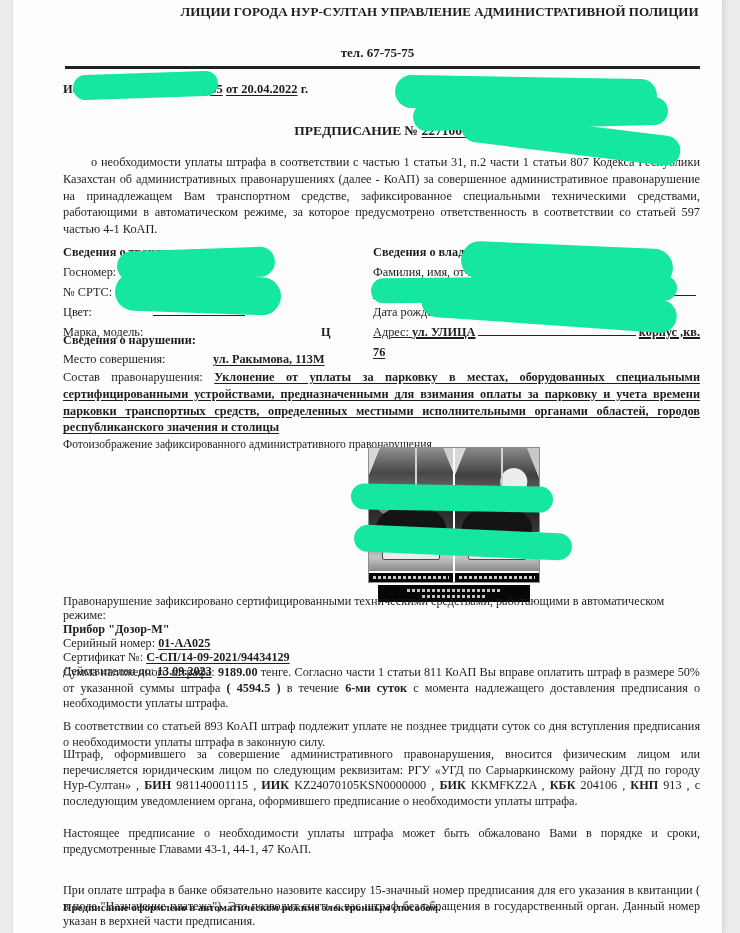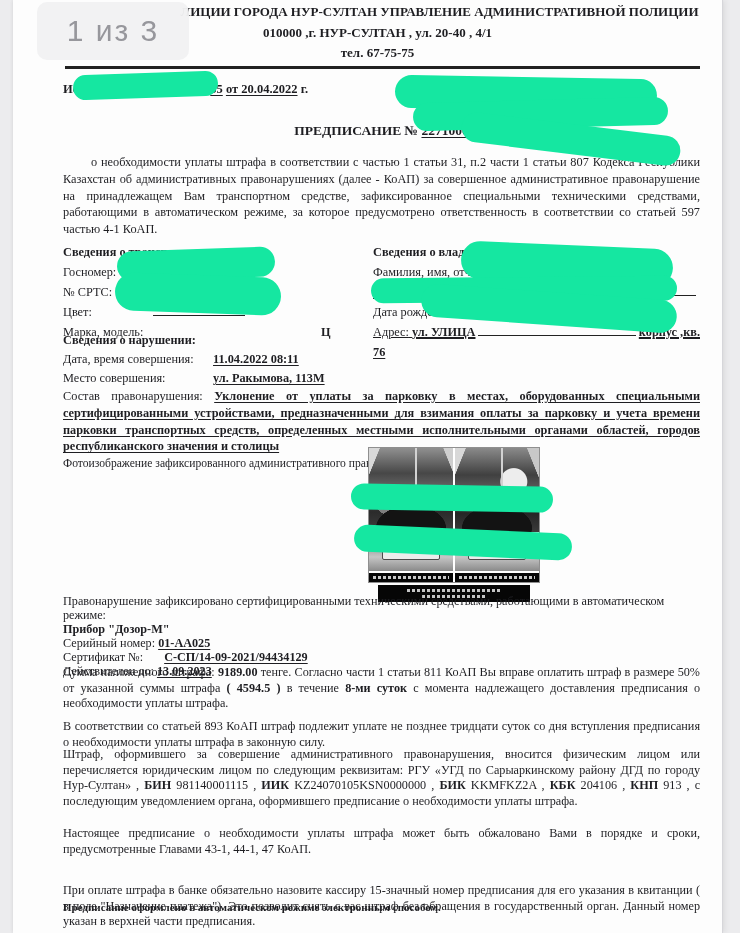--- a/index.html
+++ b/index.html
@@ -85,27 +85,23 @@
   .photo-bottom::after{top:10px;width:42%;}
   
   .redact{position:absolute;background:#15e7a1;border-radius:999px;}
 </style>
 </head>
 <body>
 
 <div class="page">
 
   <div class="abs lh lh-org">ЛИЦИИ ГОРОДА НУР-СУЛТАН УПРАВЛЕНИЕ АДМИНИСТРАТИВНОЙ ПОЛИЦИИ</div>
-  <div class="abs lh lh-addr">010000 ,г. НУР-СУЛТАН , ул. 20-40 , 4/1</div>
   <div class="abs lh lh-tel">тел. 67-75-75</div>
   <div class="abs rule"></div>
 
-  <div class="abs badge">
-    <span>1 из 3</span>
-  </div>
 
   <div class="abs outgoing">
     <span>Ис</span><span class="ugap" style="width:132px;"></span><span class="u">55</span>
     <span class="u">от 20.04.2022</span>
     <span>г.</span>
   </div>
 
   <div class="abs title">
     <span>ПРЕДПИСАНИЕ №</span>
     <span class="u">2271000</span>
@@ -146,23 +142,20 @@
     <div class="row addr-line">
       <span>Адрес:</span>&nbsp;<span class="b u">ул. УЛИЦА</span>
       <span class="ugap" style="flex:1;margin:0 3px;"></span>
       <span class="b u">корпус ,кв.</span>
     </div>
     <div class="row b u">76</div>
   </div>
 
   <div class="abs viol">
     <div class="row b">Сведения о нарушении:</div>
-    <div class="row">
-      <span class="lbl">Дата, время совершения:</span><span class="b u">11.04.2022 08:11</span>
-    </div>
     <div class="row">
       <span class="lbl">Место совершения:</span><span class="b u">ул. Ракымова, 113М</span>
     </div>
     <p class="doc comp">
       <span>Состав правонарушения:</span>
       <span class="b u">Уклонение от уплаты за парковку в местах, оборудованных специальными сертифицированными устройствами, предназначенными для взимания оплаты за парковку и учета времени парковки транспортных средств, определенных местными исполнительными органами областей, городов республиканского значения и столицы</span>
     </p>
     <div class="photocap">Фотоизображение зафиксированного административного правонарушения</div>
   </div>
 
@@ -180,36 +173,36 @@
 
   <div class="abs device">
     <div>Правонарушение зафиксировано сертифицированными техническими средствами, работающими в автоматическом режиме:</div>
     <div class="b">Прибор "Дозор-М"</div>
     <div>
       <span>Серийный номер:</span>
       <span class="b u">01-АА025</span>
     </div>
     <div>
       <span>Сертификат №:</span>
-      <span class="b u" style="margin-left:18px;">С-СП/14-09-2021/94434129</span>
+      <span class="b u" style="">С-СП/14-09-2021/94434129</span>
     </div>
     <div>
       <span>Действителен до:</span>
       <span class="b u">13.09.2023</span>
     </div>
   </div>
 
   <div class="abs fine">
     <p class="doc">
       <span>Сумма наложенного штрафа:</span>
       <span class="b">9189.00</span>
       <span>тенге. Согласно части 1 статьи 811 КоАП Вы вправе оплатить штраф в размере 50% от указанной суммы штрафа</span>
       <span class="b">( 4594.5 )</span>
       <span>в течение</span>
-      <span class="b">8-ми суток</span>
+      <span class="b">6-ми суток</span>
       <span>с момента надлежащего доставления предписания о необходимости уплаты штрафа.</span>
     </p>
   </div>
 
   <div class="abs deadl">
     <p class="doc">В соответствии со статьей 893 КоАП штраф подлежит уплате не позднее тридцати суток со дня вступления предписания о необходимости уплаты штрафа в законную силу.</p>
   </div>
 
   <div class="abs reqs">
     <p class="doc">

